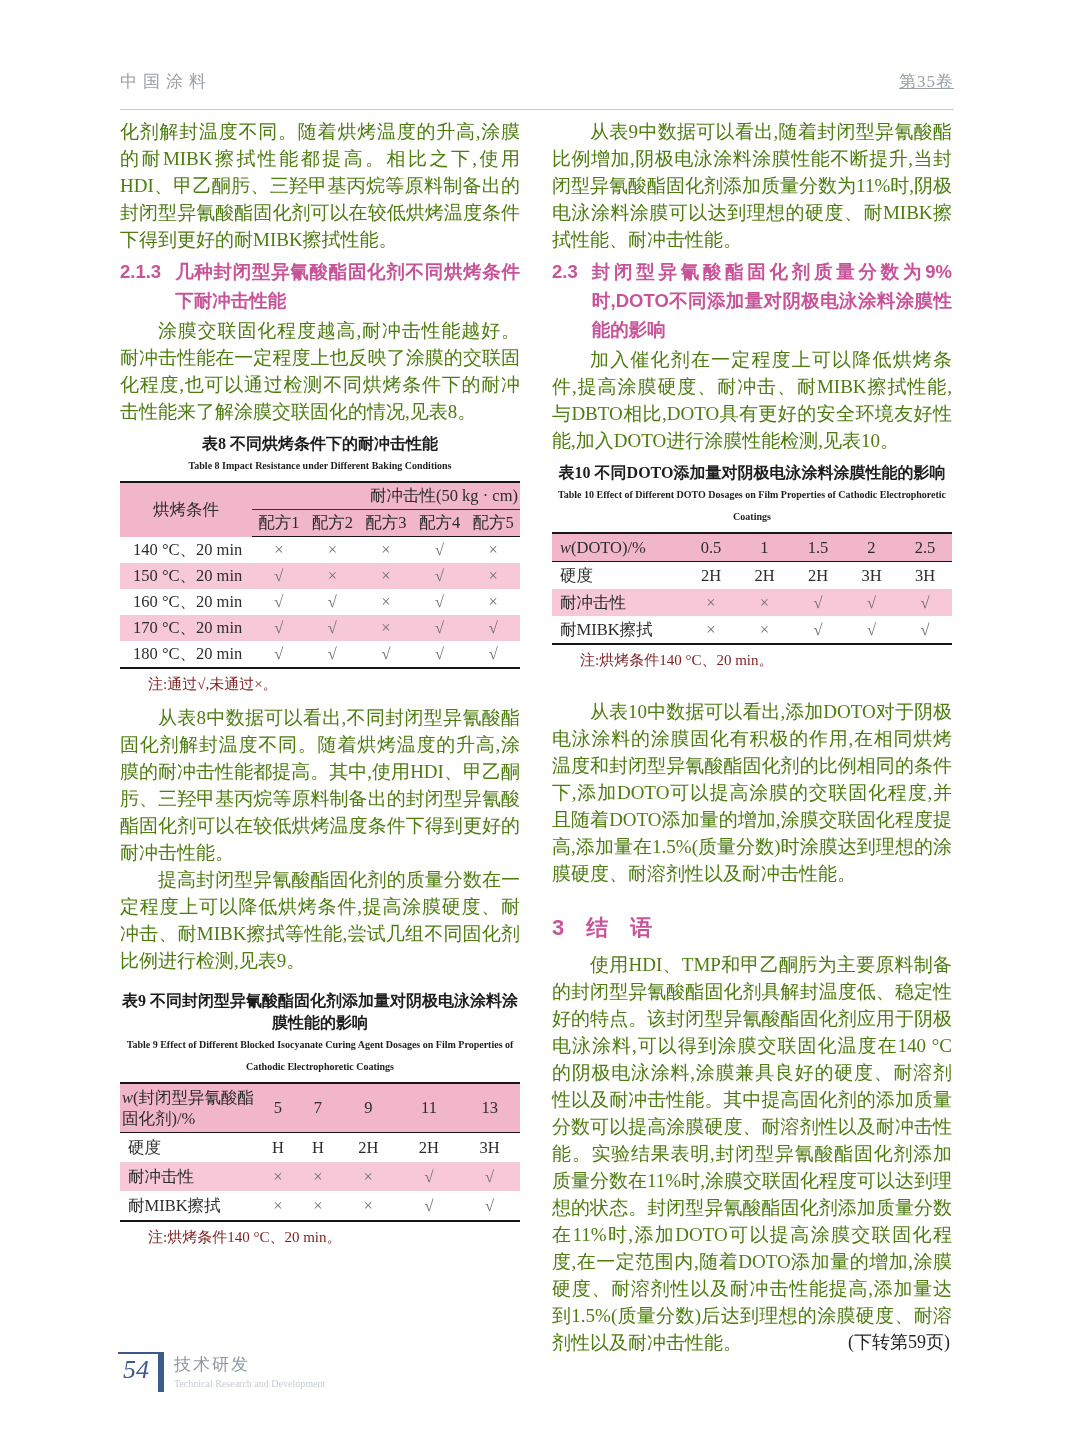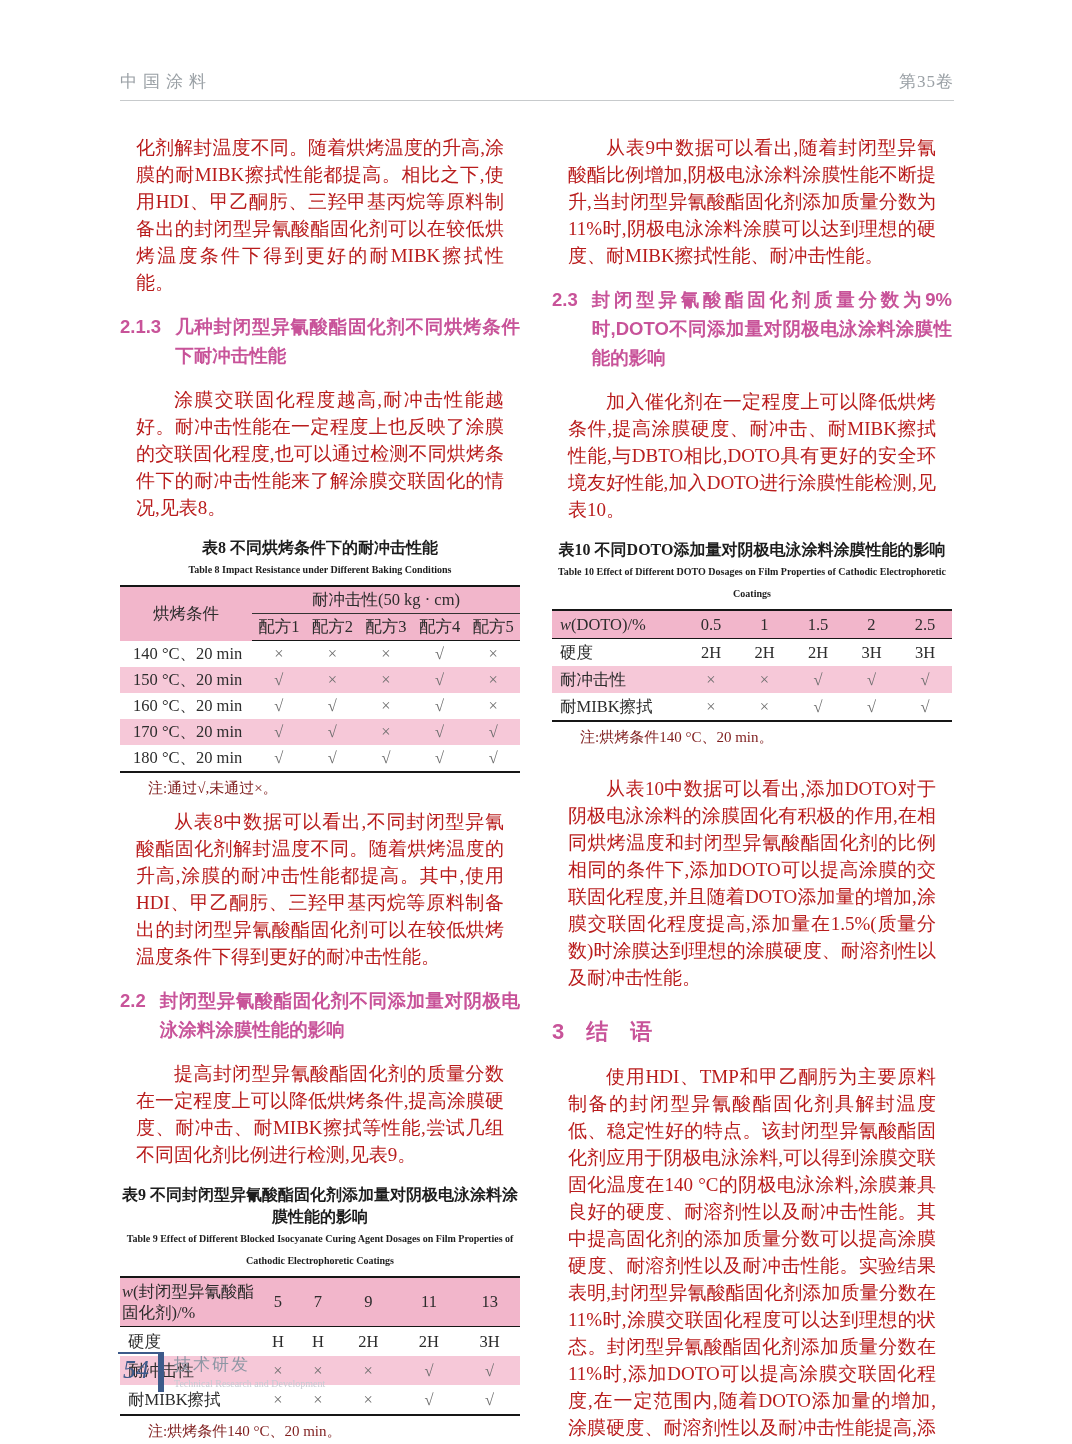--- a/index.html
+++ b/index.html
@@ -6,33 +6,33 @@
   .page {
     position:relative; width:1072px; height:1444px; background:#ffffff;
     margin:0 auto; overflow:hidden;
     font-family:"Liberation Serif","DejaVu Serif",serif;
   }
   
   .page-header {
     position:absolute; left:120px; right:118px; top:70px;
     display:flex; justify-content:space-between; align-items:flex-end;
     font-size:17px; color:#9aa0a5;
-    border-bottom:1px solid #c7cacc; padding-bottom:7px;
+    border-bottom:1px solid #c7cacc; padding-bottom:16px;
   }
   .journal-name { letter-spacing:6px; }
-  .volume-label { letter-spacing:1px; }
+  .volume-label { letter-spacing:1px;text-decoration:underline; }
 
   
   .col { position:absolute; top:118px; width:400px; }
   .col-left  { left:120px; }
   .col-right { left:552px; }
 
   .body-text {
-    margin:16px; font-size:19px; line-height:27px; text-align:justify;
-    color:#b91c1c; text-indent:2em;
+    margin:0; font-size:19px; line-height:27px; text-align:justify;
+    color:#4d7c0f; text-indent:2em;
   }
   .no-indent { text-indent:0; }
   .mt10 { margin-top:10px; }
   .mt28 { margin-top:28px; }
 
   .sec-head {
     display:flex; margin:4px 0 2px;
     font-family:"Liberation Sans","DejaVu Sans",sans-serif;
     font-weight:700; color:#c85399; font-size:18.5px; line-height:29px;
   }
@@ -62,21 +62,21 @@
     border-top:2.4px solid #161616; border-bottom:2.4px solid #161616;
   }
   .data-table th, .data-table td {
     font-weight:normal; text-align:center; padding:0 2px; white-space:nowrap;
   }
   tr.pink td { background:#f6c8d8; }
   .sym { color:#6f6f6f; }
 
   
   .t8 thead th { background:#f2b6cb; height:26px; }
-  .t8 .span-h  { border-bottom:1.1px solid #333; }
+  .t8 .span-h  { border-bottom:1.1px solid #333;text-align:right; }
   .t8 thead tr.subhdr th { border-bottom:1.2px solid #161616; }
   .t8 th.col0 { width:128px; }
   .t8 tbody td { height:26px; }
   .t8 td.rl { text-align:left; padding-left:13px; }
 
   
   .t9 thead th { background:#f2b6cb; height:48px; border-bottom:1.2px solid #161616; }
   .t9 th.col0 { width:134px; text-align:left; line-height:21px; white-space:normal; }
   .t9 tbody td { height:29px; }
   .t9 td.rl { text-align:left; padding-left:8px; }
@@ -189,24 +189,20 @@
           <td class="sym">√</td>
           <td class="sym">√</td>
           <td class="sym">√</td>
         </tr>
       </tbody>
     </table>
     <div class="tbl-note">注:通过√,未通过×。</div>
 
     <p class="body-text mt10">从表8中数据可以看出,不同封闭型异氰酸酯固化剂解封温度不同。随着烘烤温度的升高,涂膜的耐冲击性能都提高。其中,使用HDI、甲乙酮肟、三羟甲基丙烷等原料制备出的封闭型异氰酸酯固化剂可以在较低烘烤温度条件下得到更好的耐冲击性能。</p>
 
-    <div class="sec-head">
-      <span class="sec-num">2.2</span>
-      <span class="sec-title">封闭型异氰酸酯固化剂不同添加量对阴极电泳涂料涂膜性能的影响</span>
-    </div>
 
     <p class="body-text">提高封闭型异氰酸酯固化剂的质量分数在一定程度上可以降低烘烤条件,提高涂膜硬度、耐冲击、耐MIBK擦拭等性能,尝试几组不同固化剂比例进行检测,见表9。</p>
 
     <div class="tbl-caption-cn" style="margin-top:16px">表9  不同封闭型异氰酸酯固化剂添加量对阴极电泳涂料涂膜性能的影响</div>
     <div class="tbl-caption-en">Table 9   Effect of Different Blocked Isocyanate Curing Agent Dosages on Film Properties of Cathodic Electrophoretic Coatings</div>
 
     <table class="data-table t9">
       <thead>
         <tr>
           <th class="col0"><i class="wvar">w</i><span>(封闭型异氰酸酯固化剂)/%</span></th>

